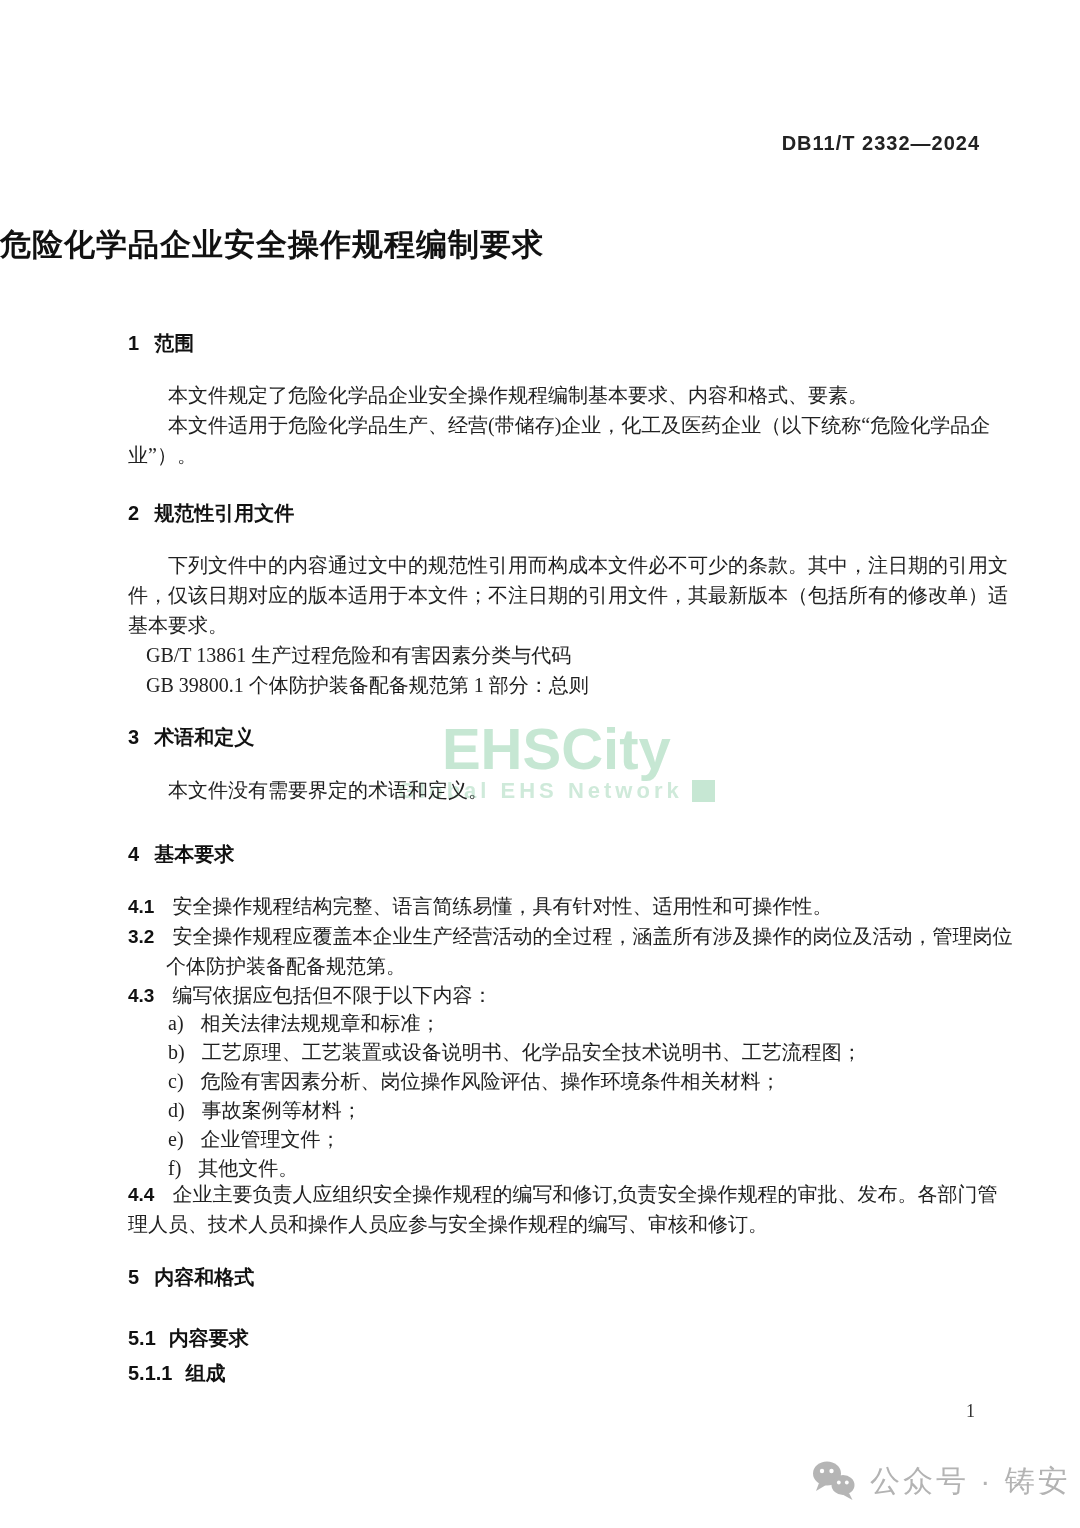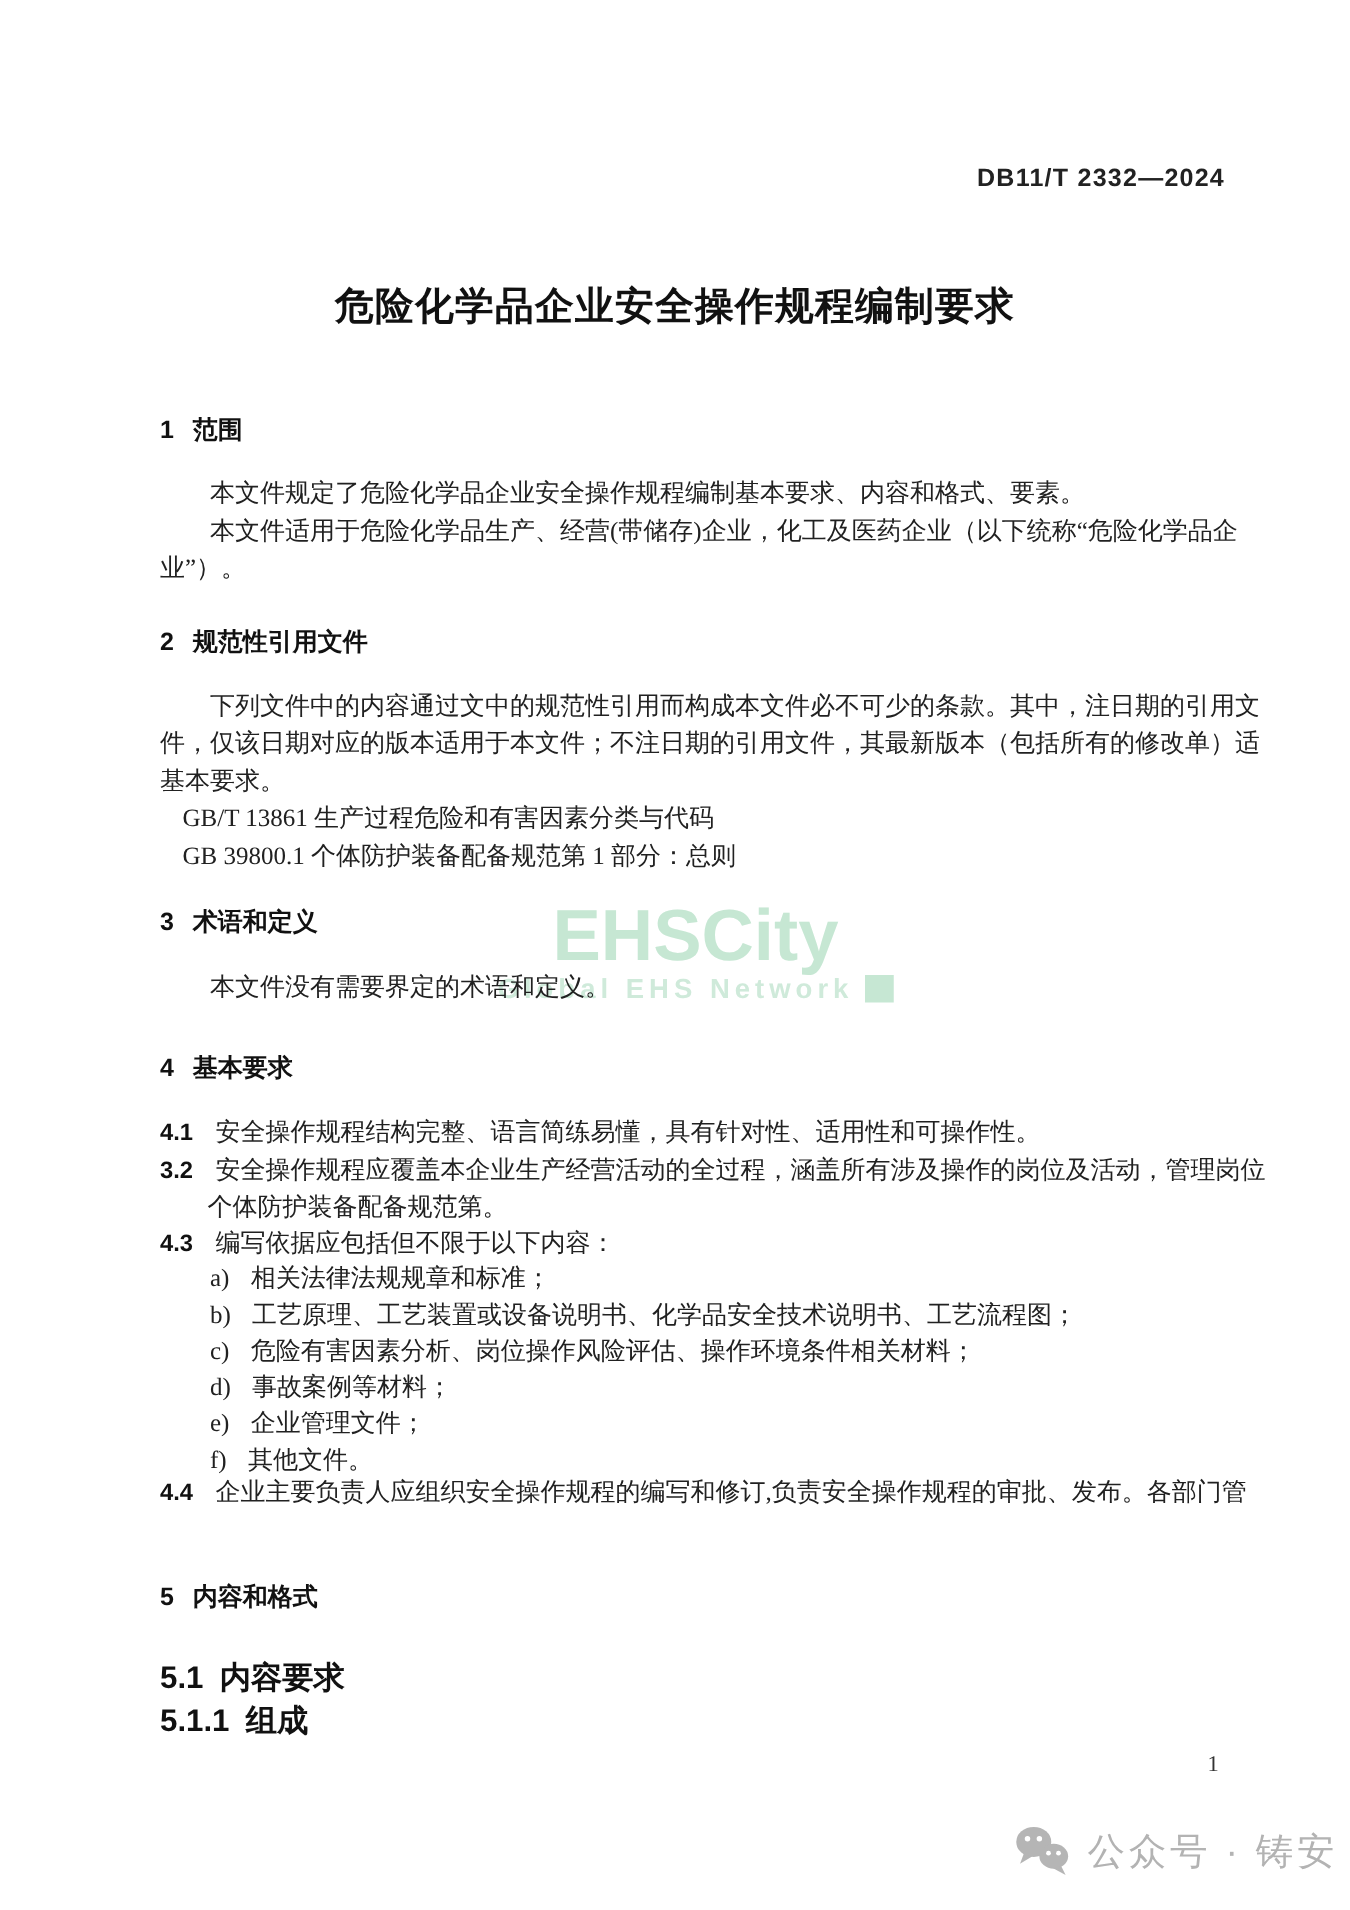--- a/index.html
+++ b/index.html
@@ -14,32 +14,32 @@
   .abs{position:absolute;white-space:nowrap;z-index:2;}
   .body-text{
     font-family:"Liberation Serif","DejaVu Serif",serif;
     font-size:20px;line-height:22px;color:#212121;
   }
   .doc-number{
     font-family:"Liberation Sans","DejaVu Sans",sans-serif;
     font-size:20px;font-weight:bold;color:#222;letter-spacing:1px;
   }
   .doc-title{
-    left:0;width:1080px;text-align:center;
+    left:0;width:1080px;text-align:left;
     font-family:"Liberation Sans","DejaVu Sans",sans-serif;
     font-size:31px;font-weight:bold;color:#111;letter-spacing:1px;
   }
   .sec-heading{
     font-family:"Liberation Sans","DejaVu Sans",sans-serif;
     font-size:20px;font-weight:bold;color:#111;
   }
   .sec-heading .sec-num{display:inline-block;margin-right:15px;}
   .sub-heading{
     font-family:"Liberation Sans","DejaVu Sans",sans-serif;
-    font-size:25px;font-weight:bold;color:#111;
+    font-size:20px;font-weight:bold;color:#111;
   }
   .sub-heading .sec-num{display:inline-block;margin-right:13px;}
   .clause-num{
     font-family:"Liberation Sans","DejaVu Sans",sans-serif;
     font-weight:bold;font-size:19px;color:#111;
     display:inline-block;margin-right:18px;
   }
   .list-marker{display:inline-block;margin-right:17px;}
   .page-number{
     font-size:18px;color:#333;
@@ -134,20 +134,21 @@
   <div class="abs body-text" style="left:168px;top:1128px;">
     <span class="list-marker">e)</span><span>企业管理文件；</span>
   </div>
   <div class="abs body-text" style="left:168px;top:1157px;">
     <span class="list-marker">f)</span><span>其他文件。</span>
   </div>
 
   <div class="abs body-text" style="left:128px;top:1183px;">
     <span class="clause-num">4.4</span><span>企业主要负责人应组织安全操作规程的编写和修订,负责安全操作规程的审批、发布。各部门管</span>
   </div>
+  <div class="abs body-text" style="left:128px;top:1213px;">理人员、技术人员和操作人员应参与安全操作规程的编写、审核和修订。</div>
 
   <div class="abs sec-heading" style="left:128px;top:1264px;">
     <span class="sec-num">5</span><span>内容和格式</span>
   </div>
   <div class="abs sub-heading" style="left:128px;top:1325px;">
     <span class="sec-num">5.1</span><span>内容要求</span>
   </div>
   <div class="abs sub-heading" style="left:128px;top:1360px;">
     <span class="sec-num">5.1.1</span><span>组成</span>
   </div>

